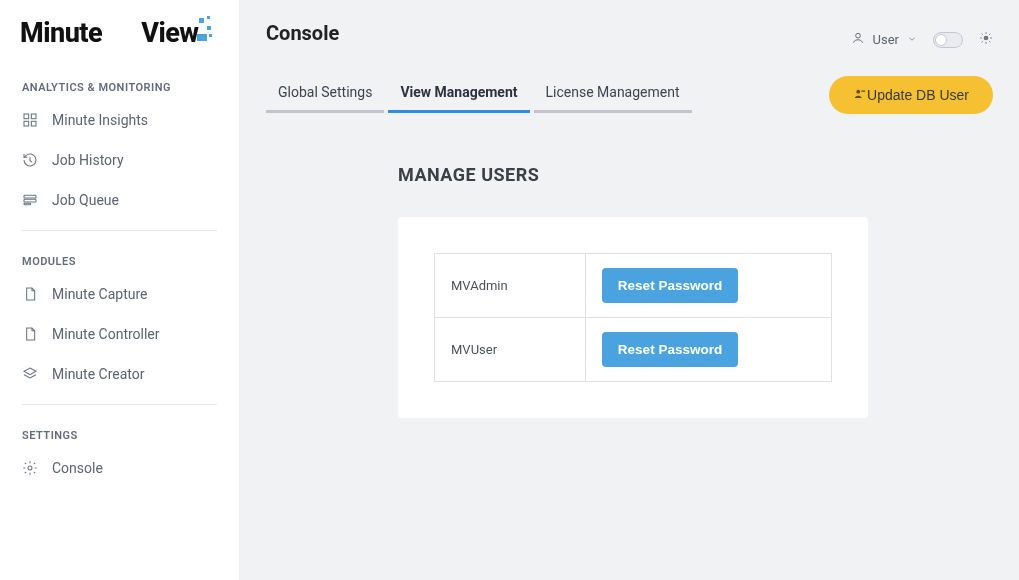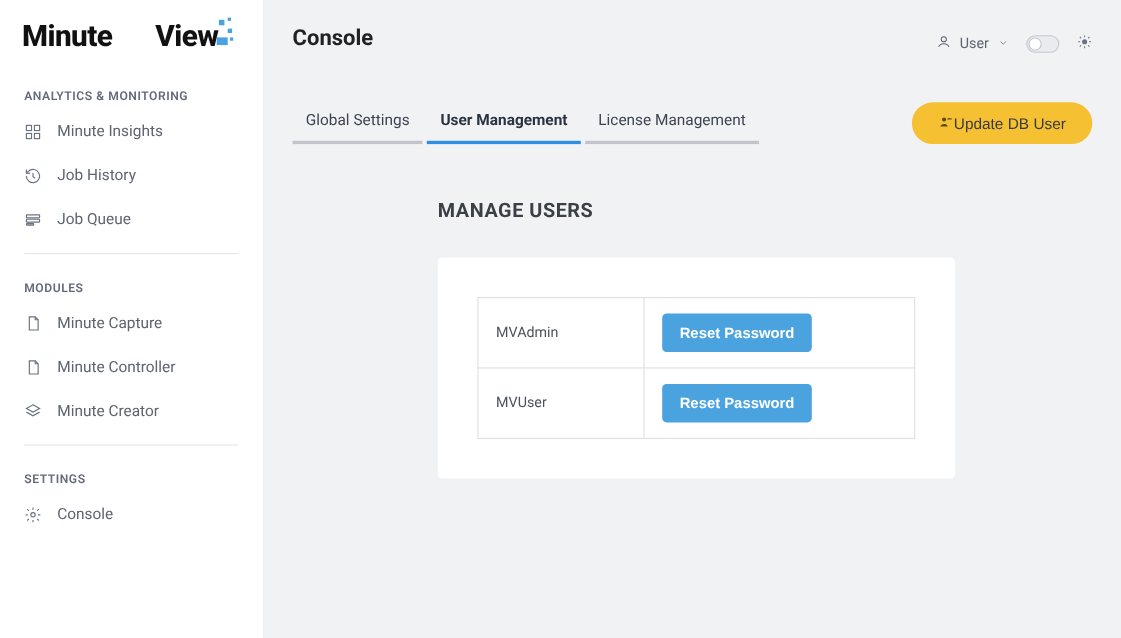--- a/index.html
+++ b/index.html
@@ -150,22 +150,22 @@
     top: 1px;
     left: 1px;
     border: 1px solid #c5c8cf;
     box-sizing: border-box;
   }
   .sun-icon svg { width: 14px; height: 14px; fill: #6b7380; }
 
   
   .tabrow {
     display: flex;
-    align-items: center;
-    margin-top: 44px;
+    align-items: flex-start;
+    margin-top: 28px;
     gap: 10px;
   }
   .tabs {
     display: flex;
     gap: 4px;
   }
   .tab {
     padding: 8px 12px 10px 12px;
     font-size: 14px;
     color: #3d4450;
@@ -355,21 +355,21 @@
               <line x1="17.5" y1="6.5" x2="19.5" y2="4.5"></line>
             </g>
           </svg>
       </span>
     </div>
   </div>
 
   <div class="tabrow">
     <div class="tabs" id="tabs">
         <div class="tab">Global Settings</div>
-        <div class="tab active">User Management</div>
+        <div class="tab active">View Management</div>
         <div class="tab">License Management</div>
       </div>
     <div class="spacer"></div>
     <button class="btn btn-yellow">
       <span class="bicon">
         <svg viewBox="0 0 24 24">
             <circle cx="9" cy="8" r="3.2"></circle>
             <path d="M3 19c1-3.2 4-4.2 6-4.2s5 .9 6 4.2z"></path>
             <rect x="14" y="6" width="7" height="2" rx="1"></rect>
           </svg>

